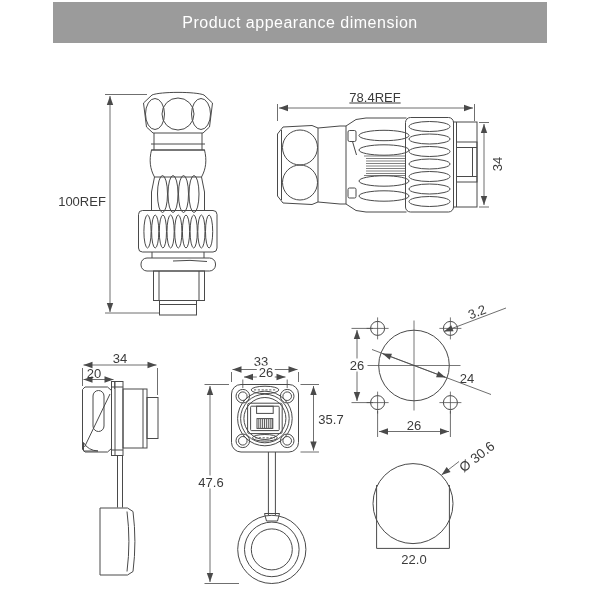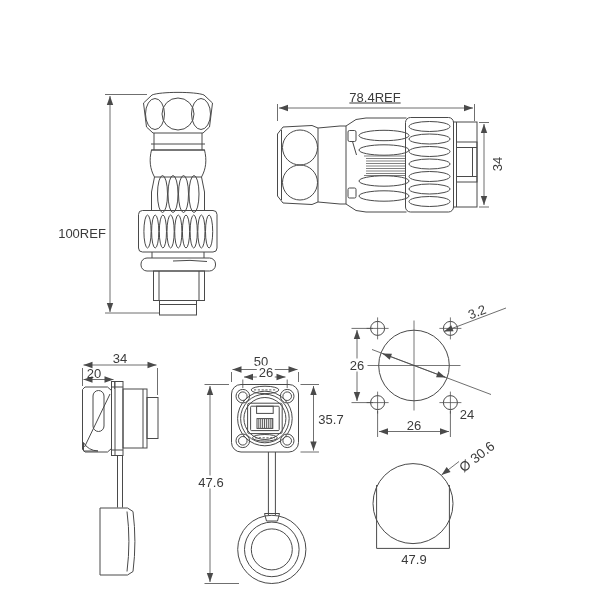--- a/index.html
+++ b/index.html
@@ -14,20 +14,23 @@
   .dim.bg{background:#ffffff;padding:0 2px;}
   .dim.rot90{transform:translate(-50%,-50%) rotate(-90deg);}
   .dim.rot21{transform:translate(-50%,-50%) rotate(-21deg);}
   .dim.rot38{transform:translate(-50%,-50%) rotate(-38deg);font-size:13.5px;}
 </style>
 </head>
 <body>
 
 <div class="page">
 
+  <div class="header-bar" style="background:#9b9b9b;color:#ffffff;">
+    <span class="header-title">Product appearance dimension</span>
+  </div>
 
   <svg class="drawing-svg" width="600" height="600" viewBox="0 0 600 600">
     <defs>
       <marker id="ar" markerUnits="userSpaceOnUse" markerWidth="10" markerHeight="8" viewBox="0 0 10 8" refX="9.5" refY="4" orient="auto-start-reverse">
         <path d="M0.5,0.8 L9.5,4 L0.5,7.2 Z" fill="#4a4a4a"></path>
       </marker>
     </defs>
 
     <g stroke="#4a4a4a" stroke-width="0.8" fill="none">
 
@@ -185,29 +188,29 @@
       <circle cx="450.4" cy="402.6" r="7"></circle>
       <path d="M366.6,328.4 H388.6 M377.6,317.4 V339.4 M439.4,328.4 H461.4 M450.4,317.4 V339.4 M366.6,402.6 H388.6 M377.6,391.6 V413.6 M439.4,402.6 H461.4 M450.4,391.6 V413.6" stroke-width="0.75"></path>
     </g>
 
     <g stroke="#4a4a4a" stroke-width="1" fill="none">
       <circle cx="413" cy="503.6" r="40"></circle>
       <path d="M376.6,485 V548.4 M449.4,485 V548.4 M376.6,548.4 H449.4"></path>
     </g>
   </svg>
 
-  <span class="dim" style="left:82px;top:201px;margin-top:32px;">100REF</span>
+  <span class="dim" style="left:82px;top:201px;">100REF</span>
   <span class="dim" style="left:375px;top:97px;text-decoration:underline;">78.4REF</span>
   <span class="dim rot90" style="left:497px;top:164px;">34</span>
   <span class="dim" style="left:120px;top:358px;">34</span>
   <span class="dim" style="left:94px;top:373px;">20</span>
-  <span class="dim" style="left:261px;top:361px;">50</span>
+  <span class="dim" style="left:261px;top:361px;">33</span>
   <span class="dim bg" style="left:266px;top:372px;">26</span>
   <span class="dim" style="left:331px;top:419px;text-align:right;">35.7</span>
   <span class="dim bg" style="left:211px;top:482px;">47.6</span>
   <span class="dim bg" style="left:357px;top:365px;">26</span>
   <span class="dim" style="left:414px;top:425px;">26</span>
   <span class="dim rot21" style="left:477px;top:312px;">3.2</span>
-  <span class="dim" style="left:467px;top:378px;margin-top:36px;">24</span>
+  <span class="dim" style="left:467px;top:378px;">24</span>
   <span class="dim rot38" style="left:477px;top:457px;">Ø 30.6</span>
-  <span class="dim" style="left:414px;top:559px;">47.9</span>
+  <span class="dim" style="left:414px;top:559px;">22.0</span>
 
 </div>
 
 </body></html>

